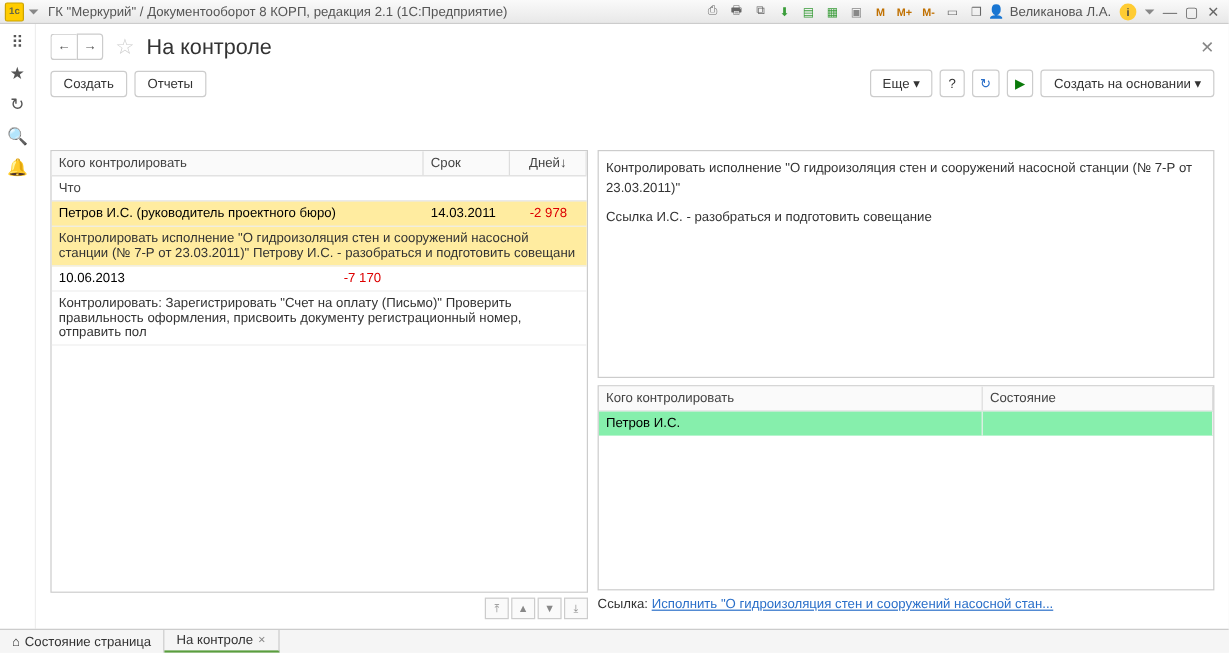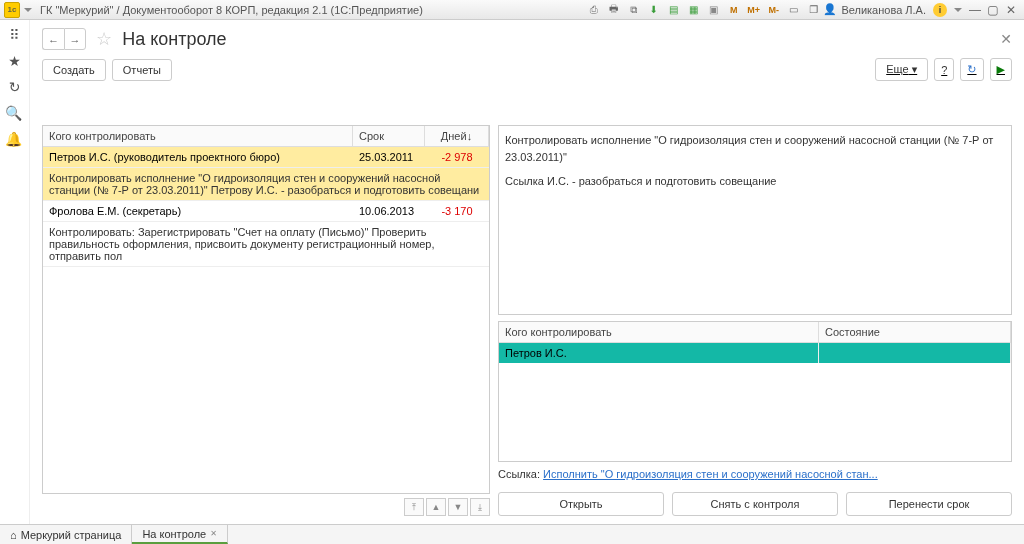--- a/index.html
+++ b/index.html
@@ -35,41 +35,41 @@
 
 .toolbar{display:flex;align-items:center;gap:6px;margin-bottom:8px;}
 .btn{border:1px solid #ccc;border-radius:3px;background:#fff;padding:4px 10px;cursor:pointer;color:#333;}
 .btn.small{padding:4px 6px;}
 .btn.green{color:#0a7a0a;}
 
 .content{flex:1;display:flex;gap:8px;min-height:0;margin-top:36px;}
 .leftpane{flex:0 0 448px;display:flex;flex-direction:column;min-height:0;}
 .rightpane{flex:1;display:flex;flex-direction:column;min-height:0;}
 
-.toolbar-right{display:flex;gap:6px;margin-left:auto;text-decoration:underline;}
+.toolbar-right{display:flex;gap:6px;margin-left:auto;}
 
 .grid{border:1px solid #ccc;flex:1;overflow:auto;background:#fff;}
 .grid-header{display:flex;background:#fafafa;border-bottom:1px solid #ddd;}
 .gh{padding:4px 6px;border-right:1px solid #ddd;color:#444;font-size:11px;}
 .grid-sub{border-bottom:1px solid #ddd;padding:4px 6px;color:#444;}
 .row{border-bottom:1px solid #eee;}
 .row.selected{background:#ffeca0;}
 .row-top{display:flex;}
 .cell{padding:4px 6px;}
 .days-neg{color:#d00;text-align:center;}
 .row-detail{padding:4px 6px;color:#333;border-top:1px solid #eee;}
 
 .order-btns{display:flex;justify-content:flex-end;gap:2px;margin-top:4px;}
 .ob{width:20px;height:18px;border:1px solid #ccc;background:#fafafa;display:flex;align-items:center;justify-content:center;cursor:pointer;color:#888;font-size:9px;}
 
 .descbox{border:1px solid #ccc;padding:6px;background:#fff;min-height:190px;margin-bottom:6px;color:#333;line-height:1.5;}
 .subgrid{border:1px solid #ccc;flex:1;background:#fff;overflow:auto;}
 .sg-header{display:flex;background:#fafafa;border-bottom:1px solid #ddd;}
 .sg-row{display:flex;}
-.sg-row.sel{background:#14b8a6;}
+.sg-row.sel{background:#86efac;}
 .sg-cell{padding:4px 6px;border-right:1px solid #eee;}
 
 .linkrow{padding:6px 0;color:#333;}
 .linkrow a{color:#2a6fc9;text-decoration:underline;cursor:pointer;}
 
 .actions{display:flex;gap:8px;margin-top:6px;}
 .actions .btn{flex:1;text-align:center;padding:5px;}
 
 
 .bottombar{position:absolute;left:0;right:0;bottom:0;height:20px;background:#f5f5f5;border-top:1px solid #ccc;display:flex;align-items:stretch;}
@@ -129,50 +129,51 @@
   </div>
 
   <div class="toolbar">
     <button class="btn">Создать</button>
     <button class="btn">Отчеты</button>
     <div class="toolbar-right">
       <button class="btn"><span>Еще</span> ▾</button>
       <button class="btn small">?</button>
       <button class="btn small" style="color:#2a6fc9">↻</button>
       <button class="btn small green">▶</button>
+      <button class="btn"><span>Создать на основании</span> ▾</button>
     </div>
   </div>
 
   <div class="content">
 
     <div class="leftpane">
       <div class="grid">
         <div class="grid-header">
           <div class="gh" style="flex:0 0 310px">Кого контролировать</div>
           <div class="gh" style="flex:0 0 72px">Срок</div>
           <div class="gh" style="flex:1;display:flex;justify-content:center">
               <span>Дней</span>
               <span>↓</span>
             </div>
         </div>
+        <div class="grid-sub">Что</div>
 
         <div class="row selected">
           <div class="row-top">
             <div class="cell" style="flex:0 0 310px">Петров И.С. (руководитель проектного бюро)</div>
-            <div class="cell" style="flex:0 0 72px">25.03.2011</div>
+            <div class="cell" style="flex:0 0 72px">14.03.2011</div>
             <div class="cell days-neg" style="flex:1">-2 978</div>
           </div>
           <div class="row-detail">Контролировать исполнение "О гидроизоляция стен и сооружений насосной станции (№ 7-Р от 23.03.2011)" Петрову И.С. - разобраться и подготовить совещани</div>
         </div>
 
         <div class="row">
           <div class="row-top">
-            <div class="cell" style="flex:0 0 310px">Фролова Е.М. (секретарь)</div>
             <div class="cell" style="flex:0 0 72px">10.06.2013</div>
-            <div class="cell days-neg" style="flex:1">-3 170</div>
+            <div class="cell days-neg" style="flex:1">-7 170</div>
           </div>
           <div class="row-detail">Контролировать: Зарегистрировать "Счет на оплату (Письмо)" Проверить правильность оформления, присвоить документу регистрационный номер, отправить пол</div>
         </div>
       </div>
       <div class="order-btns">
         <div class="ob">⤒</div>
         <div class="ob">▲</div>
         <div class="ob">▼</div>
         <div class="ob">⤓</div>
       </div>
@@ -191,31 +192,26 @@
         </div>
         <div class="sg-row sel">
           <div class="sg-cell" style="flex:0 0 320px">Петров И.С.</div>
           <div class="sg-cell" style="flex:1"></div>
         </div>
       </div>
       <div class="linkrow">
         <span>Ссылка:</span>
         <a>Исполнить "О гидроизоляция стен и сооружений насосной стан...</a>
       </div>
-      <div class="actions">
-        <button class="btn">Открыть</button>
-        <button class="btn">Снять с контроля</button>
-        <button class="btn">Перенести срок</button>
-      </div>
     </div>
   </div>
 </div>
 
 <div class="bottombar">
   <div class="tab">
     <span class="home">⌂</span>
-    <span>Меркурий страница</span>
+    <span>Состояние страница</span>
   </div>
   <div class="tab active">
     <span>На контроле</span>
     <span class="tx">✕</span>
   </div>
 </div>
 
 </body></html>

